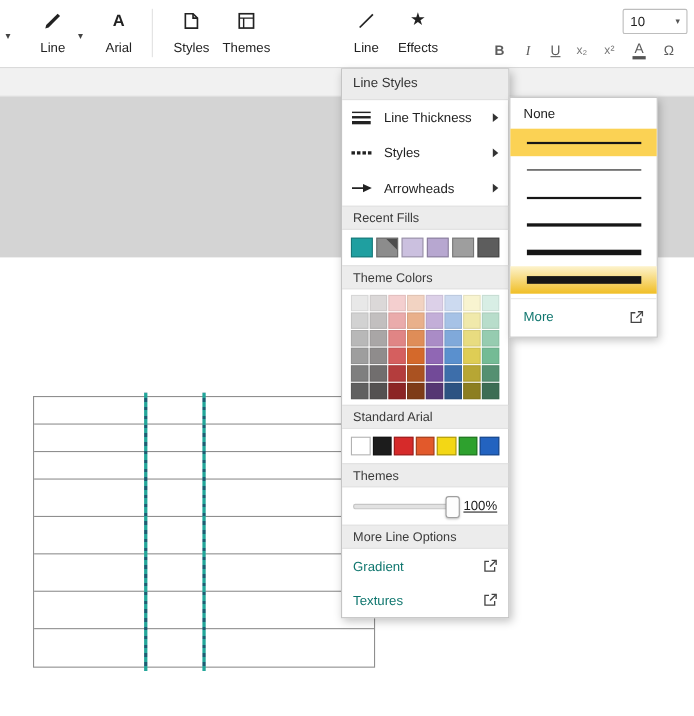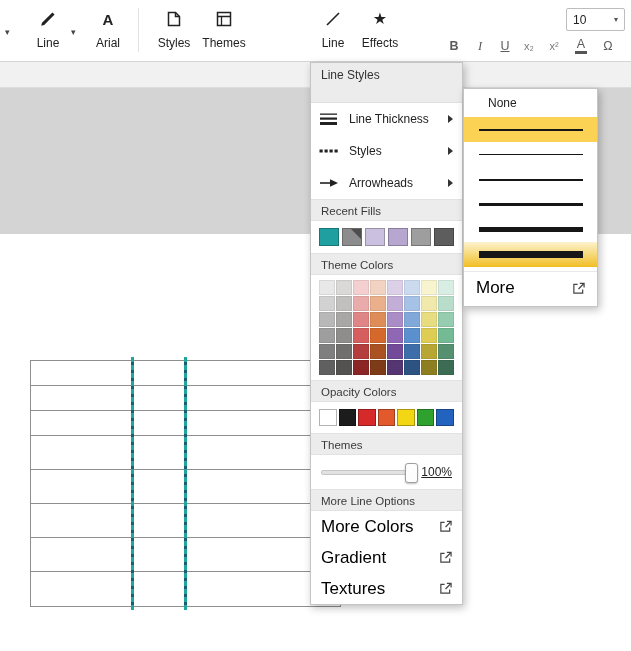--- a/index.html
+++ b/index.html
@@ -24,44 +24,44 @@
   .fc-wrap { display:flex; flex-direction:column; align-items:center; line-height:11px; }
   .fc-bar { width:12px; height:3px; background:#555555; margin-top:1px; }
 
   
   .canvas-table { position:absolute; left:30px; top:360px; width:311px; border:1px solid #8f8f8f; background:#ffffff; z-index:1; }
   .trow { border-bottom:1px solid #8f8f8f; }
   .vline { position:absolute; top:-4px; width:3px; height:calc(100% + 8px); }
 
   
   .panel { position:absolute; left:310px; top:62px; width:153px; background:#ffffff; border:1px solid #c4c4c4; box-shadow:2px 3px 8px rgba(0,0,0,0.25); z-index:4; }
-  .panel-header { height:40px; line-height:24px; background:#ececec; font-size:12px; color:#333333; padding-left:10px; border-bottom:1px solid #e0e0e0; }
+  .panel-header { height:28px; line-height:24px; background:#ececec; font-size:12px; color:#333333; padding-left:10px; border-bottom:1px solid #e0e0e0; }
   .menu-item { height:32px; display:flex; align-items:center; padding:0 8px; position:relative; cursor:pointer; }
   .micon { width:26px; display:flex; align-items:center; justify-content:flex-start; }
   .mlbl { font-size:12px; color:#222222; margin-left:4px; }
   .arrow { position:absolute; right:9px; width:0; height:0; border-left:5px solid #333333; border-top:4px solid transparent; border-bottom:4px solid transparent; }
   .sec-header { height:22px; line-height:22px; background:#ececec; font-size:11.5px; color:#3a3a3a; padding-left:10px; border-top:1px solid #e2e2e2; border-bottom:1px solid #e2e2e2; }
   .swatch-row { display:flex; gap:3px; padding:7px 8px; }
   .swatch { width:21px; height:18px; border:1px solid rgba(0,0,0,0.25); position:relative; overflow:hidden; cursor:pointer; }
   .corner { position:absolute; right:0; top:0; width:0; height:0; border-left:10px solid transparent; border-top:10px solid #4d4d4d; }
   .theme-grid { display:grid; grid-template-columns:repeat(8, 1fr); gap:1px; padding:5px 8px; }
   .cell { height:15px; cursor:pointer; box-shadow: inset 0 0 0 1px rgba(0,0,0,0.07); }
   .std-row { display:flex; gap:2px; padding:7px 8px; }
   .std { width:19px; height:17px; border:1px solid rgba(0,0,0,0.3); cursor:pointer; }
   .opacity-row { display:flex; align-items:center; padding:0 10px; gap:9px; height:34px; }
   .slider-track { position:relative; width:96px; height:5px; background:#e2e2e2; border:1px solid #c6c6c6; border-radius:2px; cursor:pointer; }
   .slider-handle { position:absolute; top:-8px; width:13px; height:20px; background:#fdfdfd; border:1px solid #9f9f9f; border-radius:3px; box-shadow:0 1px 2px rgba(0,0,0,0.25); cursor:grab; }
   .opacity-val { font-size:12px; color:#222222;text-decoration:underline; }
   .link-item { height:31px; display:flex; align-items:center; justify-content:space-between; padding:0 10px; cursor:pointer; }
-  .llbl { font-size:17px; color:#000000; }
+  .llbl { font-size:12px; color:#0f766e; }
   .extlink { width:13px; height:13px; }
 
   
   .submenu { position:absolute; left:463px; top:88px; width:135px; background:#ffffff; border:1px solid #c4c4c4; box-shadow:2px 3px 8px rgba(0,0,0,0.25); z-index:5; padding-bottom:2px; }
-  .none-row { height:28px; display:flex; align-items:center; padding:0 24px; font-size:12px; color:#222222; cursor:pointer; }
+  .none-row { height:28px; display:flex; align-items:center; padding:0 12px; font-size:12px; color:#222222; cursor:pointer; }
   .thick-row { height:25px; display:flex; align-items:center; justify-content:center; cursor:pointer; }
   .sample { width:104px; background:#161616; }
   .more-row { height:33px; display:flex; align-items:center; justify-content:space-between; padding:0 12px; border-top:1px solid #e8e8e8; margin-top:4px; cursor:pointer; }
 </style>
 </head>
 <body>
 
 <div class="screen">
 
   <div class="strip"></div>
@@ -248,49 +248,41 @@
         <div class="cell" style="background: rgb(96, 96, 96);"></div>
         <div class="cell" style="background: rgb(84, 81, 81);"></div>
         <div class="cell" style="background: rgb(140, 37, 37);"></div>
         <div class="cell" style="background: rgb(126, 59, 24);"></div>
         <div class="cell" style="background: rgb(85, 54, 115);"></div>
         <div class="cell" style="background: rgb(44, 83, 130);"></div>
         <div class="cell" style="background: rgb(140, 126, 33);"></div>
         <div class="cell" style="background: rgb(60, 109, 84);"></div>
       </div>
 
-    <div class="sec-header">Opacity Colors</div>
+    <div class="sec-header">Standard Arial</div>
     <div class="std-row">
         <div class="std" style="background: rgb(255, 255, 255);"></div>
         <div class="std" style="background: rgb(28, 28, 28);"></div>
         <div class="std" style="background: rgb(214, 42, 42);"></div>
         <div class="std" style="background: rgb(226, 89, 43);"></div>
         <div class="std" style="background: rgb(243, 215, 21);"></div>
         <div class="std" style="background: rgb(46, 161, 46);"></div>
         <div class="std" style="background: rgb(35, 99, 192);"></div>
       </div>
 
     <div class="sec-header">Themes</div>
     <div class="opacity-row">
       <div class="slider-track">
         <div class="slider-handle" style="left: 83px;"></div>
       </div>
       <span class="opacity-val">100%</span>
     </div>
 
     <div class="sec-header">More Line Options</div>
     <div class="link-item">
-      <span class="llbl">More Colors</span>
-      <svg class="extlink" viewBox="0 0 14 14">
-          <path d="M11.5 8v4H2V2.5h4" fill="none" stroke="#444" stroke-width="1.3"></path>
-          <path d="M8.5 1.5H13V6" fill="none" stroke="#444" stroke-width="1.3"></path>
-          <path d="M12.6 1.9L7 7.5" stroke="#444" stroke-width="1.3" fill="none"></path>
-        </svg>
-    </div>
-    <div class="link-item">
       <span class="llbl">Gradient</span>
       <svg class="extlink" viewBox="0 0 14 14">
           <path d="M11.5 8v4H2V2.5h4" fill="none" stroke="#444" stroke-width="1.3"></path>
           <path d="M8.5 1.5H13V6" fill="none" stroke="#444" stroke-width="1.3"></path>
           <path d="M12.6 1.9L7 7.5" stroke="#444" stroke-width="1.3" fill="none"></path>
         </svg>
     </div>
     <div class="link-item">
       <span class="llbl">Textures</span>
       <svg class="extlink" viewBox="0 0 14 14">

